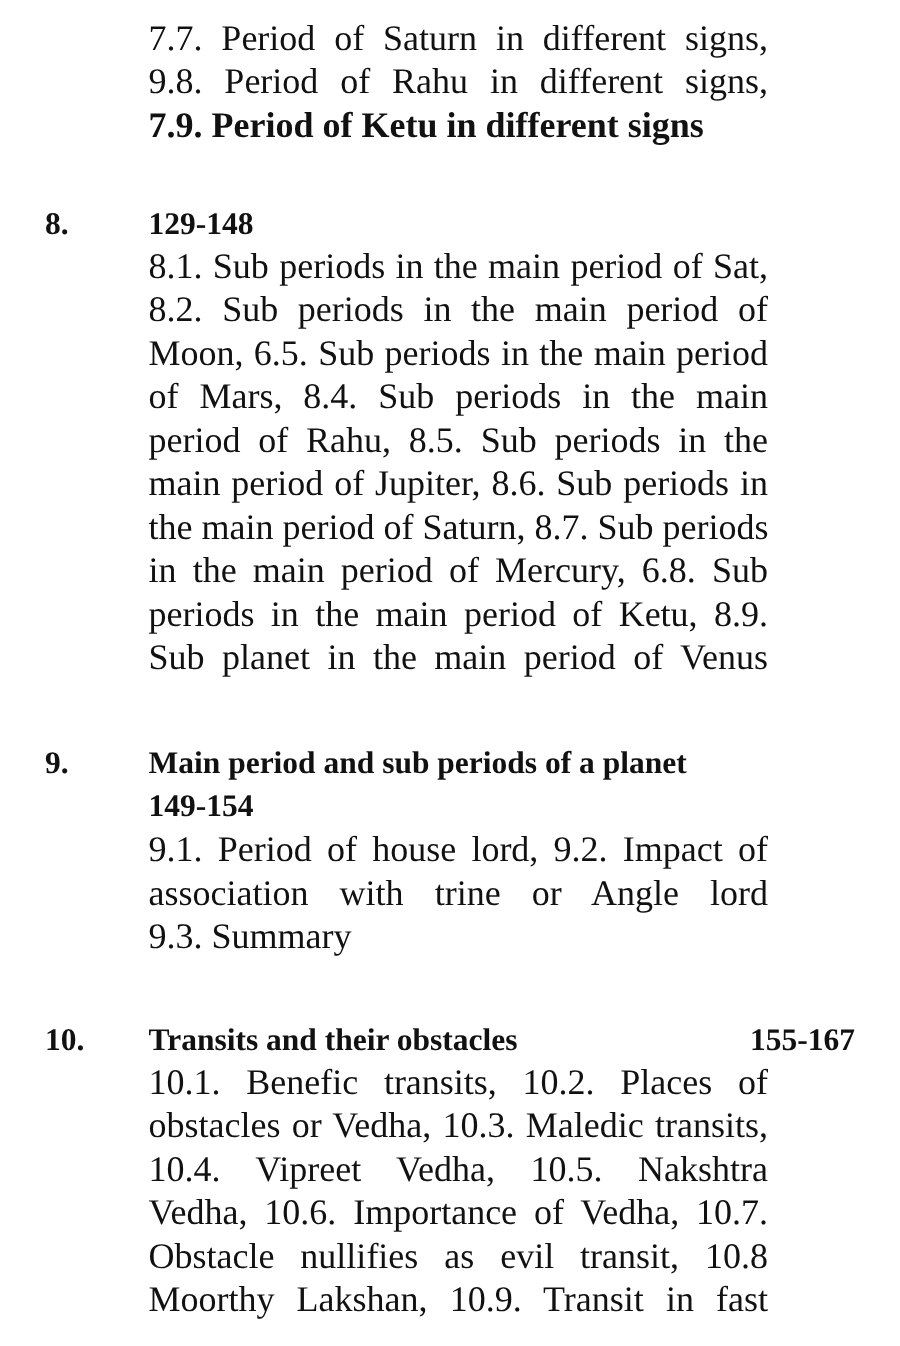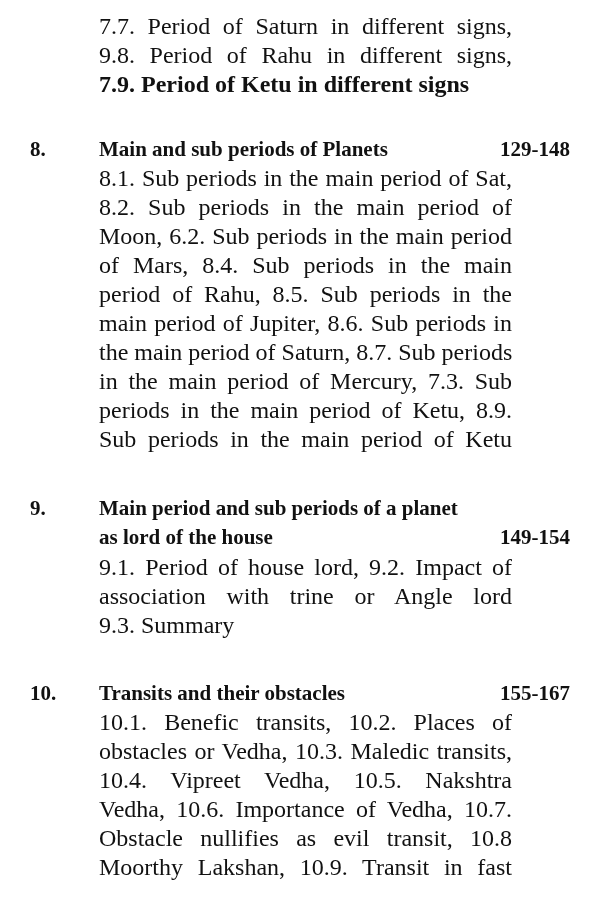--- a/index.html
+++ b/index.html
@@ -28,42 +28,40 @@
 
 <div>
   <div class="line just" style="top:12px;">7.7. Period of Saturn in different signs,</div>
   <div class="line just" style="top:41px;">9.8.  Period of Rahu in different signs,</div>
   <div class="line" style="top:70px;font-weight:bold;">7.9. Period of Ketu in different signs</div>
 </div>
 
 <div>
   <div class="num" style="top:135px;">8.</div>
   <div class="heading" style="top:135px;">
-    <span>Main and sub periods of Planets</span>
     <span>129-148</span>
   </div>
   <div class="line just" style="top:164px;">8.1. Sub periods in the main period of Sat,</div>
   <div class="line just" style="top:193px;">8.2. Sub periods in the main period of</div>
-  <div class="line just" style="top:222px;">Moon, 6.2. Sub periods in the main period</div>
+  <div class="line just" style="top:222px;">Moon, 6.5. Sub periods in the main period</div>
   <div class="line just" style="top:251px;">of Mars, 8.4. Sub periods in the main</div>
   <div class="line just" style="top:280px;">period of Rahu, 8.5. Sub periods in the</div>
   <div class="line just" style="top:309px;">main period of Jupiter, 8.6. Sub periods in</div>
   <div class="line just" style="top:338px;">the main period of Saturn, 8.7. Sub periods</div>
-  <div class="line just" style="top:367px;">in the main period of Mercury, 7.3. Sub</div>
+  <div class="line just" style="top:367px;">in the main period of Mercury, 6.8. Sub</div>
   <div class="line just" style="top:396px;">periods in the main period of Ketu, 8.9.</div>
-  <div class="line just" style="top:425px;">Sub periods in the main period of Ketu</div>
+  <div class="line just" style="top:425px;">Sub planet in the main period of Venus</div>
 </div>
 
 <div>
   <div class="num" style="top:494px;">9.</div>
   <div class="heading" style="top:494px; width:413px;">
     <span>Main period and sub periods of a planet</span>
   </div>
   <div class="heading" style="top:523px;">
-    <span>as lord of the house</span>
     <span>149-154</span>
   </div>
   <div class="line just" style="top:553px;">9.1. Period of house lord, 9.2. Impact of</div>
   <div class="line just" style="top:582px;">association with trine or Angle lord</div>
   <div class="line" style="top:611px;">9.3. Summary</div>
 </div>
 
 <div>
   <div class="num" style="top:679px;">10.</div>
   <div class="heading" style="top:679px;">

